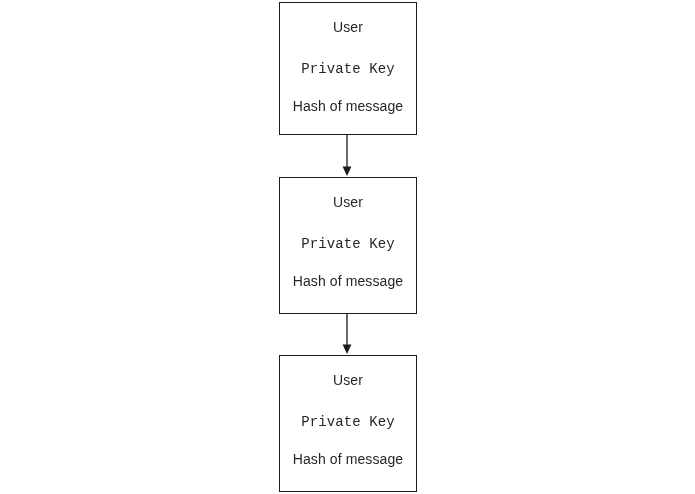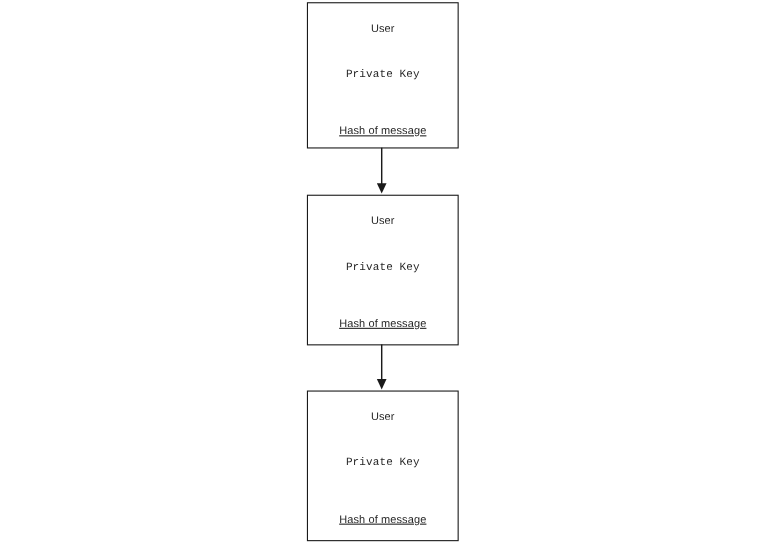--- a/index.html
+++ b/index.html
@@ -29,31 +29,31 @@
     box-sizing: border-box;
     border: 1.4px solid #1a1a1a;
     background: #ffffff;
   }
 
   .node-label {
     position: absolute;
     left: 0;
     width: 100%;
     text-align: center;
-    font-size: 10px;
+    font-size: 14px;
     line-height: 12px;
     color: #262626;
     letter-spacing: 0.1px;
     white-space: nowrap;
   }
 
   
   .label-row-0 { top: 18px; }
   .label-row-1 { top: 60px; font-family: Liberation Mono, monospace; }
-  .label-row-2 { top: 111px; text-decoration: underline; }
+  .label-row-2 { top: 97px; }
 
   .connector {
     position: absolute;
     overflow: visible;
   }
 
   .connector svg {
     display: block;
   }
 </style>

